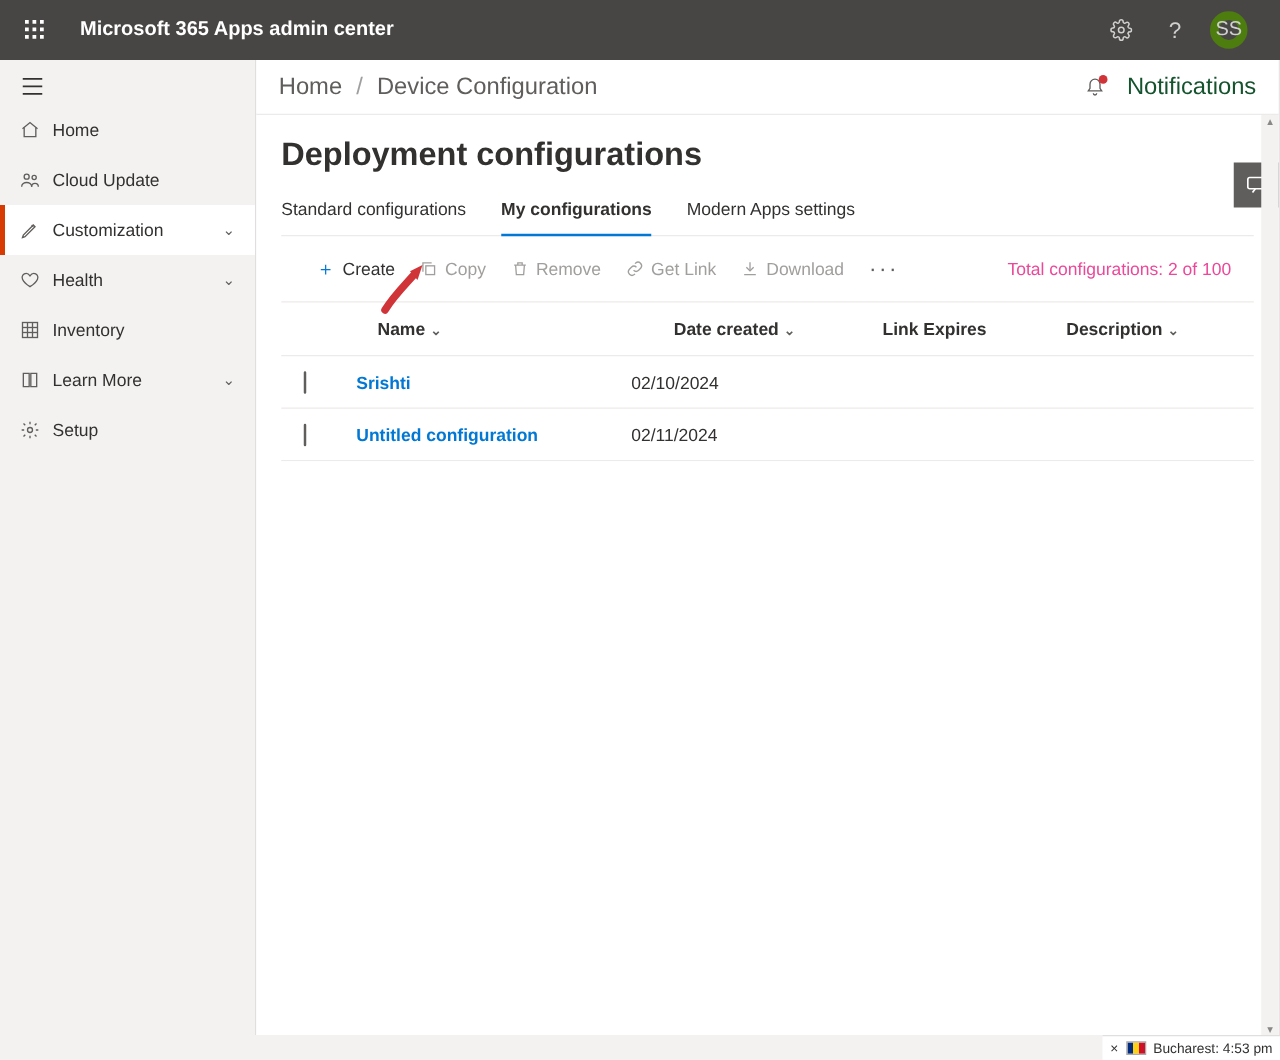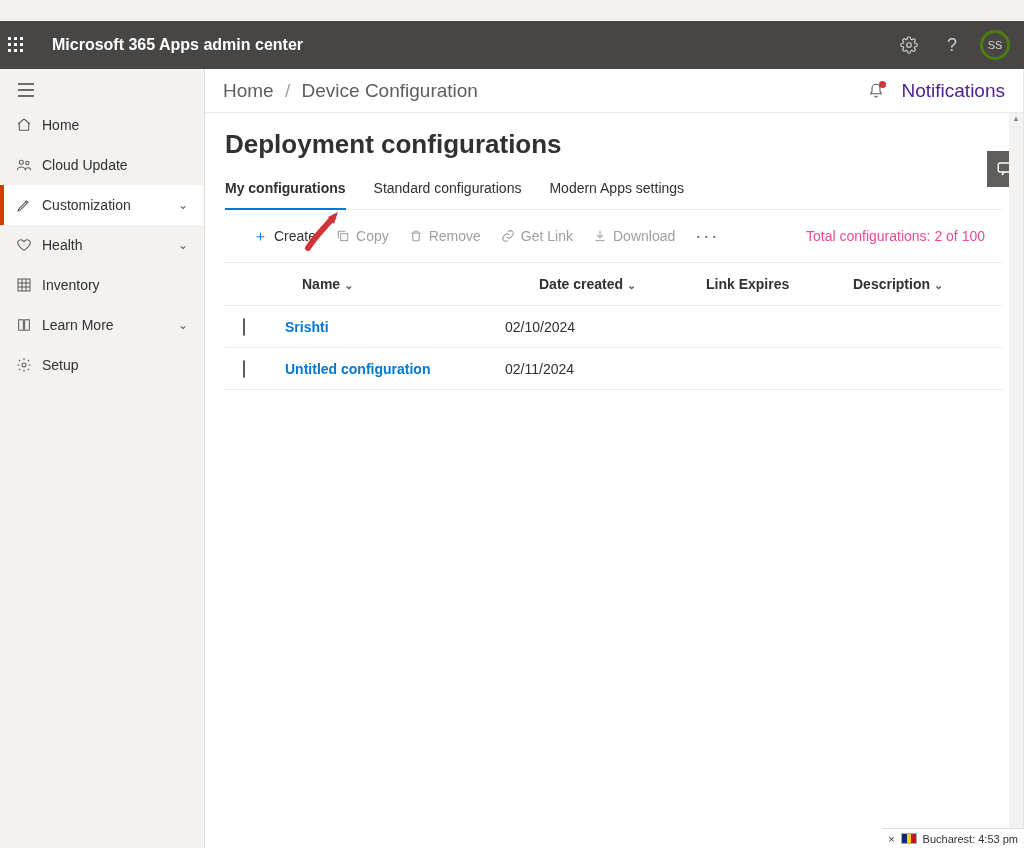--- a/index.html
+++ b/index.html
@@ -1,45 +1,45 @@
 <!DOCTYPE html>
 <html><head>
 <meta charset="utf-8">
 <style>
   * { box-sizing: border-box; }
   html, body { margin:0; padding:0; font-family: "Segoe UI", Arial, sans-serif; font-size:14px; color:#323130; background:#f3f2f1; }
   body { width:1024px; height:848px; overflow:hidden; position:relative; }
 
   
-  .suitebar { height:48px; background:#484644; color:#fff; display:flex; align-items:center; padding:0 8px;margin-top:21px; }
+  .suitebar { height:48px; background:#484644; color:#fff; display:flex; align-items:center; padding:0 20px; }
   .suitebar .waffle { width:32px; text-align:center; font-size:16px; cursor:pointer; }
   .suitebar .title { margin-left:12px; font-size:16px; font-weight:600; flex:1; }
   .suitebar .rh { display:flex; align-items:center; gap:16px; padding-right:6px; }
-  .suitebar .avatar { width:30px; height:30px; border:3px solid #4d7c0f; border-radius:50%; display:flex; align-items:center; justify-content:center; font-size:11px; color:#d0d0d0; cursor:pointer;}
+  .suitebar .avatar { width:30px; height:30px; border:7px solid #4d7c0f; border-radius:50%; display:flex; align-items:center; justify-content:center; font-size:16px; color:#d0d0d0; cursor:pointer;}
   .suitebar .iconbtn { width:24px; text-align:center; font-size:18px; color:#d0d0d0; cursor:pointer; }
 
   .shell { display:flex; height:calc(100% - 48px - 20px); }
 
   
   .leftnav { width:264px; background:#f3f2f1; border-right:1px solid #e1dfdd; padding-top:6px; }
   .hamburger { padding:8px 18px; font-size:16px; cursor:pointer; color:#323130; }
   .navitem { height:40px; display:flex; align-items:center; padding:0 16px; cursor:pointer; color:#323130; position:relative; }
   .navitem.selected { background:#fff; }
   .navitem.selected::before { content:""; position:absolute; left:0; top:0; bottom:0; width:4px; background:#d83b01; }
   .navitem .nicon { width:26px; display:flex; align-items:center; color:#605e5c; }
   .navitem .nlabel { flex:1; }
   .navitem .chev { color:#605e5c; font-size:12px; }
 
   
   .main { flex:1; background:#fff; display:flex; flex-direction:column; position:relative; border-right:1px solid #e5e5e5;}
   .topbar { height:44px; display:flex; align-items:center; padding:0 18px; border-bottom:1px solid #edebe9; font-size:19px; }
   .breadcrumb a { color:#605e5c; text-decoration:none; cursor:pointer; }
   .breadcrumb .sep { color:#a19f9d; margin:0 6px; }
   .breadcrumb .cur { color:#605e5c; }
-  .notif { margin-left:auto; color:#4c1d95; cursor:pointer; display:flex; align-items:center; gap:18px;}
+  .notif { margin-left:auto; color:#14532d; cursor:pointer; display:flex; align-items:center; gap:18px;}
   .notif .bell { position:relative; }
   .notif .bell::after { content:""; position:absolute; top:-2px; right:-2px; width:7px;height:7px;background:#d13438;border-radius:50%; }
 
   .page { padding:10px 20px 0 20px; overflow:auto; }
   h1.pagetitle { font-size:26px; margin:6px 0 10px 0; font-weight:700; }
 
   .tabs { display:flex; gap:28px; border-bottom:1px solid #edebe9; margin-top:4px; }
   .tab { padding:10px 0 12px 0; color:#323130; cursor:pointer; font-size:14px; }
   .tab.active { font-weight:600; border-bottom:2px solid #0078d4; margin-bottom:-1px; color:#323130;}
 
@@ -209,22 +209,22 @@
             </svg>
         </span>
         <span>Notifications</span>
       </span>
     </div>
 
     <div class="page">
       <h1 class="pagetitle">Deployment configurations</h1>
 
       <div class="tabs">
+        <div class="tab">Standard configurations</div>
         <div class="tab active">My configurations</div>
-        <div class="tab">Standard configurations</div>
         <div class="tab">Modern Apps settings</div>
       </div>
 
       <div class="cmdbar">
         <div class="cmd enabled">
           <span class="cicon">＋</span>
           <span>Create</span>
         </div>
         <div class="cmd disabled">
           <span class="cicon">

